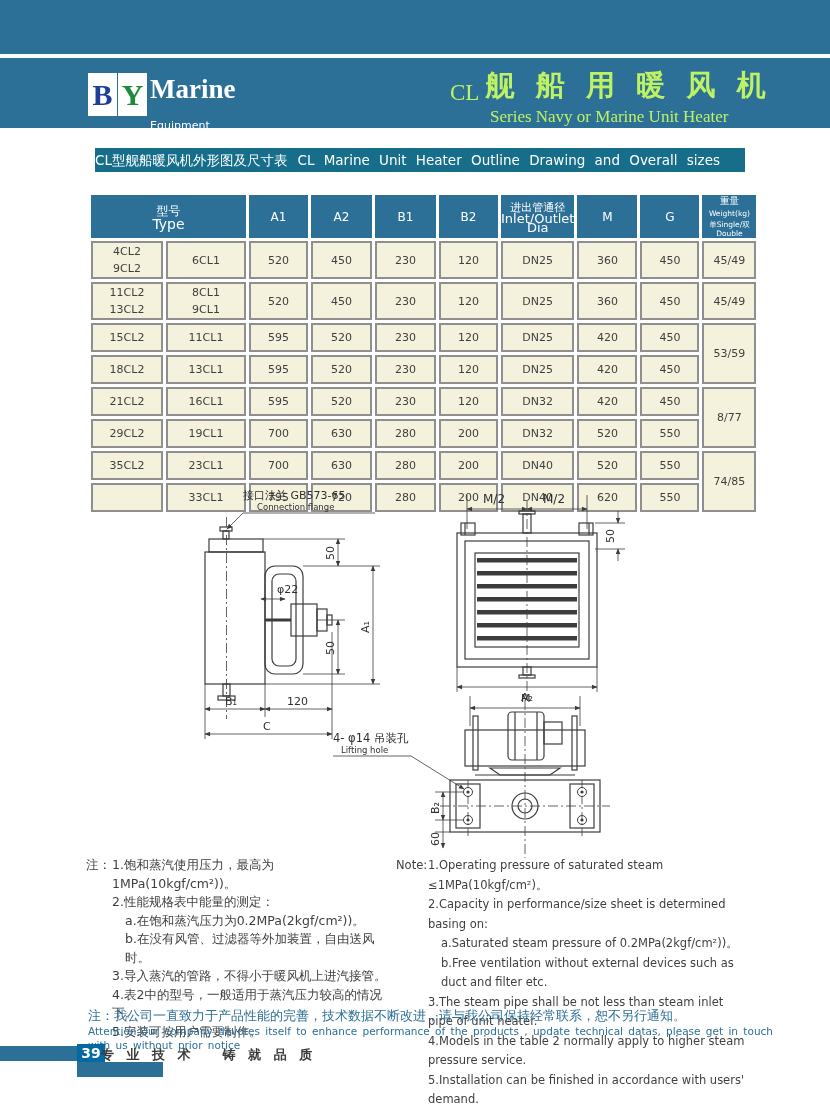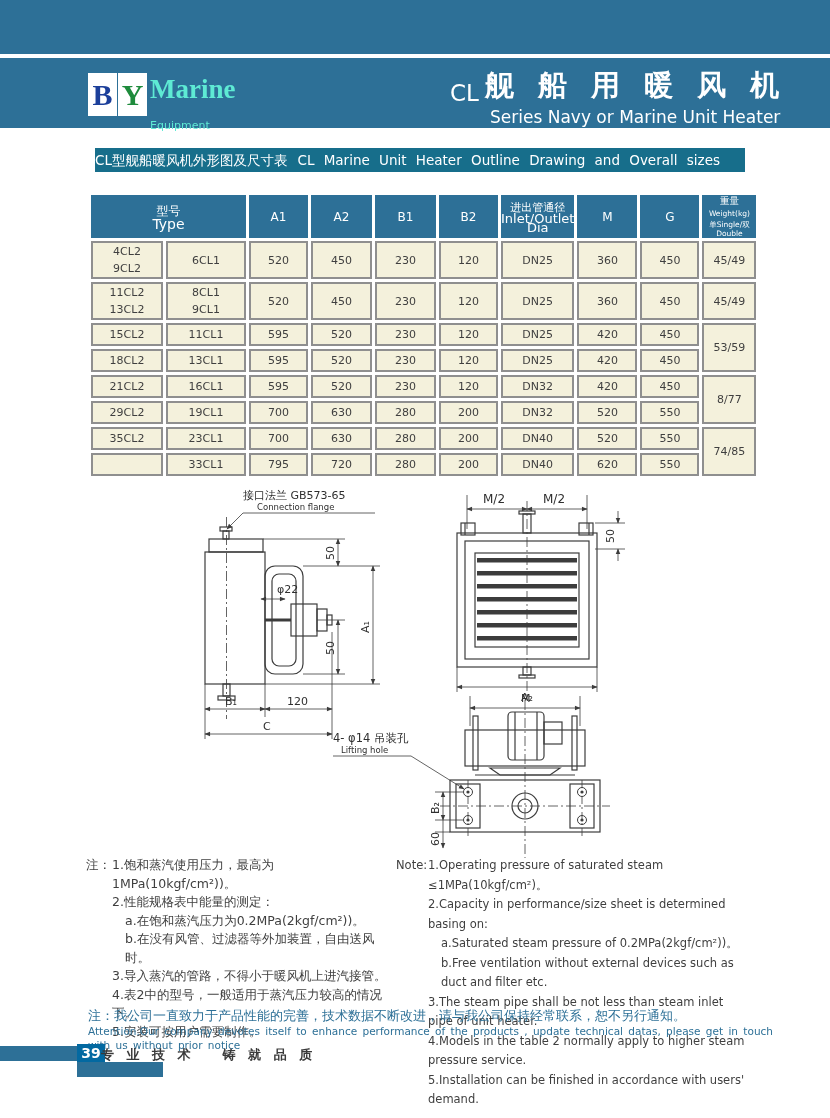--- a/index.html
+++ b/index.html
@@ -7,24 +7,24 @@
   .page { position:relative; width:830px; height:1118px; background:#ffffff; margin:0 auto; overflow:hidden; }
 
   
   .band-top { position:absolute; left:0; top:0; width:830px; height:54px; background:#2d7097; }
   .band-main { position:absolute; left:0; top:58px; width:830px; height:70px; background:#2d7097; }
   .logo { position:absolute; left:88px; top:15px; display:flex; }
   .logo-box { width:29px; height:43px; background:#ffffff; margin-right:1px; text-align:center;
               font-family:"Liberation Serif","DejaVu Serif",serif; font-weight:bold; font-size:30px; line-height:43px; }
   .logo-b { color:#1c3f9a; }
   .logo-y { color:#1e8b3c; }
-  .brand { position:absolute; left:150px; top:18px; color:#5eead4; }
+  .brand { position:absolute; left:150px; top:18px; color:#ffffff; }
   .brand-name { font-family:"Liberation Serif","DejaVu Serif",serif; font-weight:bold; font-size:27px; line-height:27px; }
   .brand-sub { font-size:11px; margin-top:16px; }
-  .hdr-right { position:absolute; left:450px; top:8px; color:#ffffff; white-space:nowrap; }
+  .hdr-right { position:absolute; left:450px; top:8px; color:#bef264; white-space:nowrap;font-family:Liberation Serif, serif; }
   .hdr-cl { display:inline-block; font-size:23px; vertical-align:bottom; margin-right:6px; }
   .hdr-cn { display:inline-block; font-size:29px; font-weight:600; letter-spacing:7px; }
   .hdr-en { font-size:17px; margin-top:1px; margin-left:40px; }
 
   
   .title-bar { position:absolute; left:95px; top:148px; width:650px; height:24px; background:#176e8b;
                color:#ffffff; font-size:13.5px; line-height:24px; white-space:nowrap; }
   .title-bar .en { margin-left:10px; word-spacing:5px; }
 
   
@@ -34,21 +34,21 @@
   .dim-table td { background:#f4f1dc; border:2px solid #8f8f8f; text-align:center; vertical-align:middle;
                   color:#3f3f3f; font-size:11px; }
   .th-l1 { font-size:12px; line-height:14px; }
   .th-l2 { font-size:14px; line-height:12px; }
   .th-dia1 { font-size:11px; line-height:13px; }
   .th-dia2 { font-size:13px; line-height:9px; }
   .th-w1 { font-size:9.5px; line-height:12px; }
   .th-w1 .sm { font-size:7.5px; }
   .th-w2 { font-size:7.5px; line-height:9px; }
   .rh2 { height:24px; }
-  .rh1 { height:23px; }
+  .rh1 { height:29px; }
   td .ln { line-height:17px; }
 
   
   .drawing { position:absolute; }
   svg text { font-family:"DejaVu Sans","Liberation Sans",sans-serif; fill:#2f2f2f; }
 
   
   .notes { position:absolute; top:856px; color:#3f3f3f; }
   .notes-cn { left:86px; width:308px; font-size:12.5px; line-height:18.5px; padding-left:26px; }
   .notes-en { left:396px; width:352px; font-size:11.5px; line-height:19.5px; padding-left:32px; }

